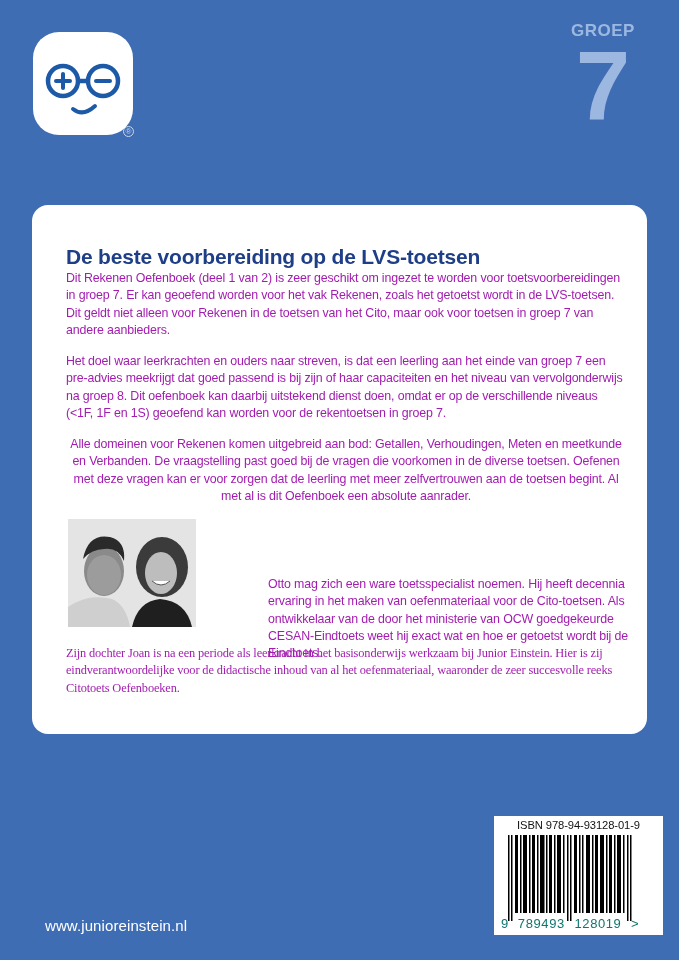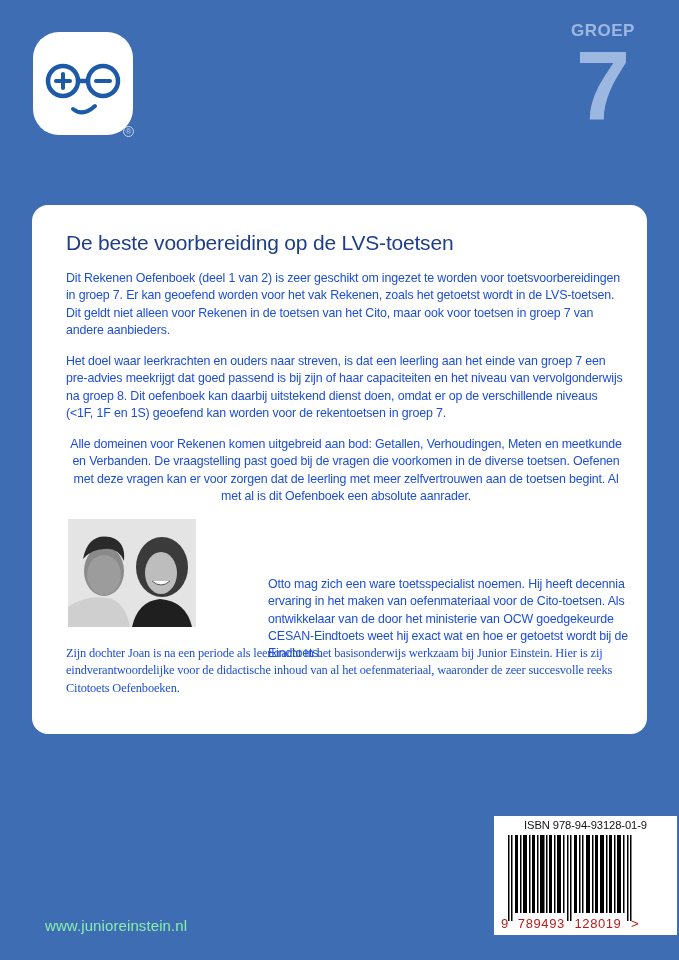--- a/index.html
+++ b/index.html
@@ -32,59 +32,59 @@
     .groep-num {
       display: block; font-size: 98px; font-weight: bold;
       color: #9db8e0; line-height: 88px; margin-top: 2px;
     }
     .card {
       position: absolute; left: 32px; top: 205px;
       width: 615px; height: 529px;
       background: #ffffff; border-radius: 16px;
     }
     .card-title {
-      position: absolute; left: 34px; top: 26px;
-      margin: 0; font-size: 21px; font-weight: normal; color: #1e3e87;
+      position: absolute; left: 34px; top: 40px;
+      margin: 0; font-size: 21px; font-weight: bold; color: #1e3e87;
       letter-spacing: -0.2px;
     }
     .para {
       position: absolute; left: 34px; width: 560px;
-      margin: 0; font-size: 12.4px; line-height: 17.3px; color: #1d4ed8;
+      margin: 0; font-size: 12.4px; line-height: 17.3px; color: #a21caf;
       letter-spacing: -0.15px;
     }
     .p1 { top: 65px; }
     .p2 { top: 148px; }
     .p3 { top: 231px; text-align: center; }
     .photo {
       position: absolute; left: 36px; top: 314px;
       width: 128px; height: 108px;
       background: linear-gradient(180deg, #ececec 0%, #dcdcdc 100%);
       overflow: hidden;
     }
     .p4 { left: 196px; top: 310px; width: 390px; }
     .p5 { left: 196px; top: 371px; width: 390px; margin-left: 40px; }
     .p6 { top: 440px; font-family: Liberation Serif, serif; }
     .barcode {
       position: absolute; left: 494px; top: 816px;
-      width: 183px; height: 119px; background: #ffffff;
+      width: 169px; height: 119px; background: #ffffff;
     }
     .isbn {
       position: absolute; left: 0; right: 0; top: 3px;
       text-align: center; font-size: 11.2px; color: #111;
       letter-spacing: -0.1px;
     }
     .bars { position: absolute; left: 14px; top: 19px; }
     .digits {
       position: absolute; left: 7px; top: 100px; width: 145px;
-      font-size: 13px; color: #b91c1c; white-space: nowrap;
+      font-size: 13px; color: #0f766e; white-space: nowrap;
       font-family: "Liberation Sans", sans-serif;
     }
     .url {
       position: absolute; left: 45px; top: 917px;
-      font-size: 15px; color: #86efac; letter-spacing: 0.1px;
+      font-size: 15px; color: #ffffff; letter-spacing: 0.1px;
       text-decoration: none;
     }
   </style>
 </head>
 <body>
 
 <div class="logo">
   <svg width="100" height="103" viewBox="0 0 100 103">
     <circle cx="30" cy="49" r="15" fill="none" stroke="#1c5aa8" stroke-width="4.5"></circle>
     <circle cx="70" cy="49" r="15" fill="none" stroke="#1c5aa8" stroke-width="4.5"></circle>

